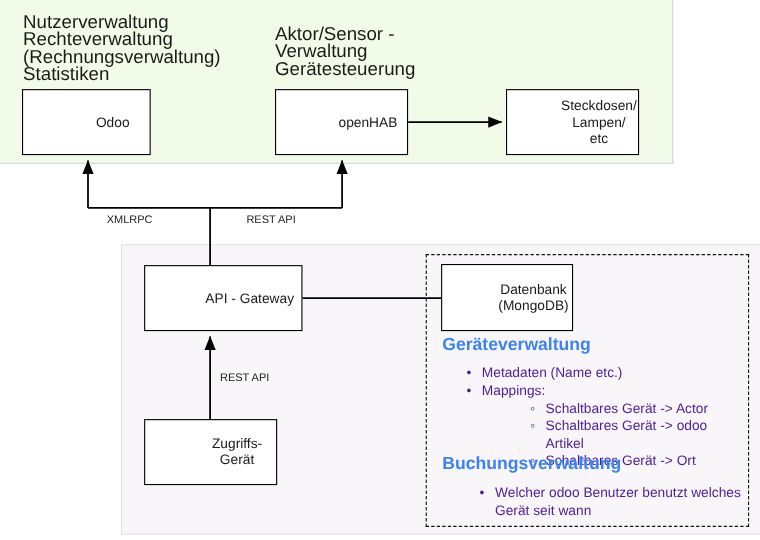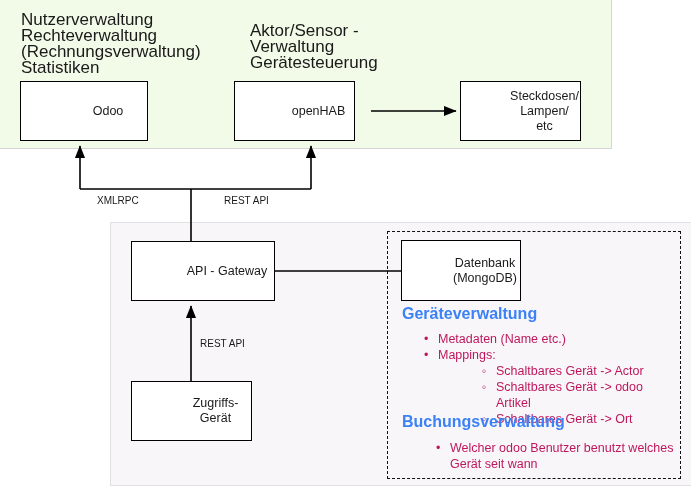--- a/index.html
+++ b/index.html
@@ -62,22 +62,22 @@
     display: flex;
     align-items: center;
     justify-content: center;
     text-align: center;
     font-size: 12.5px;
     line-height: 15px;
     color: #1a1a1a;
     white-space: pre-line;
     padding-left: 48px;
   }
-  #node-odoo      { left: 20px;  top: 81px;  width: 128px; height: 60px; }
-  #node-openhab   { left: 234px; top: 81px;  width: 121px; height: 60px; }
+  #node-odoo      { left: 20px;  top: 81px;  width: 117px; height: 60px; }
+  #node-openhab   { left: 250px; top: 81px;  width: 121px; height: 60px; }
   #node-devices   { left: 460px; top: 81px;  width: 121px; height: 60px; }
   #node-gateway   { left: 131px; top: 241px; width: 144px; height: 60px; }
   #node-access    { left: 131px; top: 381px; width: 121px; height: 60px; }
   #node-database  { left: 401px; top: 240px; width: 120px; height: 61px; }
   
   .annotation {
     position: absolute;
     font-size: 17px;
     line-height: 16px;
     color: #1a1a1a;
@@ -105,21 +105,21 @@
   }
   #heading-devicemgmt  { left: 402px; top: 306px; }
   #heading-bookingmgmt { left: 402px; top: 414px; }
   .bullet-list {
     position: absolute;
     margin: 0;
     padding: 0;
     list-style: none;
     font-size: 12.5px;
     line-height: 16px;
-    color: #be185d;
+    color: #4c1d95;
   }
   #list-devicemgmt  { left: 422px; top: 331px; width: 252px; }
   #list-bookingmgmt { left: 434px; top: 440px; width: 248px; }
   .bullet-list li {
     position: relative;
     padding-left: 16px;
     margin: 0;
   }
   .bullet-list li::before {
     content: "\2022";

